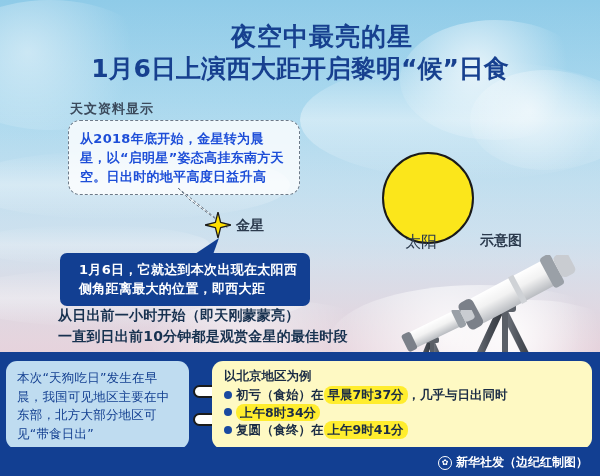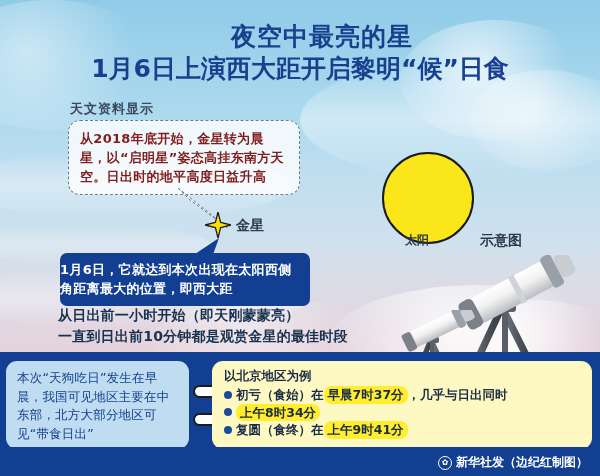--- a/index.html
+++ b/index.html
@@ -50,59 +50,59 @@
     font-size:13px; color:#3b4a5c; font-weight:bold; letter-spacing:1px;
   }
 
   
   .bubble-white {
     position:absolute; left:68px; top:120px; width:232px;
     background:rgba(255,255,255,0.80);
     border:1px dashed #6d7a88;
     border-radius:12px;
     padding:8px 10px 8px 11px;
-    font-size:13px; line-height:19px; color:#7f1d1d; font-weight:bold;
+    font-size:13px; line-height:19px; color:#1d4ed8; font-weight:bold;
     letter-spacing:0.3px;
   }
   .bubble-white-tail {
     position:absolute; left:176px; top:188px; width:60px; height:42px;
   }
 
   
   .venus { position:absolute; left:205px; top:212px; width:26px; height:26px; }
   .venus-label {
     position:absolute; left:236px; top:217px;
     font-size:14px; font-weight:bold; color:#2b3a4d;
   }
 
   
   .bubble-blue {
     position:absolute; left:60px; top:253px; width:250px;
     background:#123f92; border-radius:7px;
-    padding:7px 10px 8px 0;
+    padding:7px 10px 8px 19px;
     font-size:13px; line-height:19px; color:#ffffff; font-weight:bold;
     letter-spacing:0.3px;
   }
   .bubble-blue-tail { position:absolute; left:173px; top:238px; width:48px; height:24px; }
 
   
   .freetext {
     position:absolute; left:58px; top:305px; width:330px;
     font-size:14px; line-height:21px; color:#17314f; font-weight:bold;
     letter-spacing:0.2px;
   }
 
   
   .sun {
     position:absolute; left:382px; top:152px; width:92px; height:92px;
     border-radius:50%; background:#fbe61b; border:2px solid #1a1a1a;
   }
   .sun-label {
     position:absolute; left:405px; top:232px;
-    font-size:12px; font-weight:bold; color:#2b3a4d;
+    font-size:16px; font-weight:normal; color:#2b3a4d;
   }
   .schema-label {
     position:absolute; left:480px; top:232px;
     font-size:14px; font-weight:bold; color:#2b3a4d;
   }
 
   
   .scope-big { position:absolute; left:440px; top:255px; width:150px; height:120px;}
   .scope-small { position:absolute; left:395px; top:310px; width:86px; height:68px;}
 

